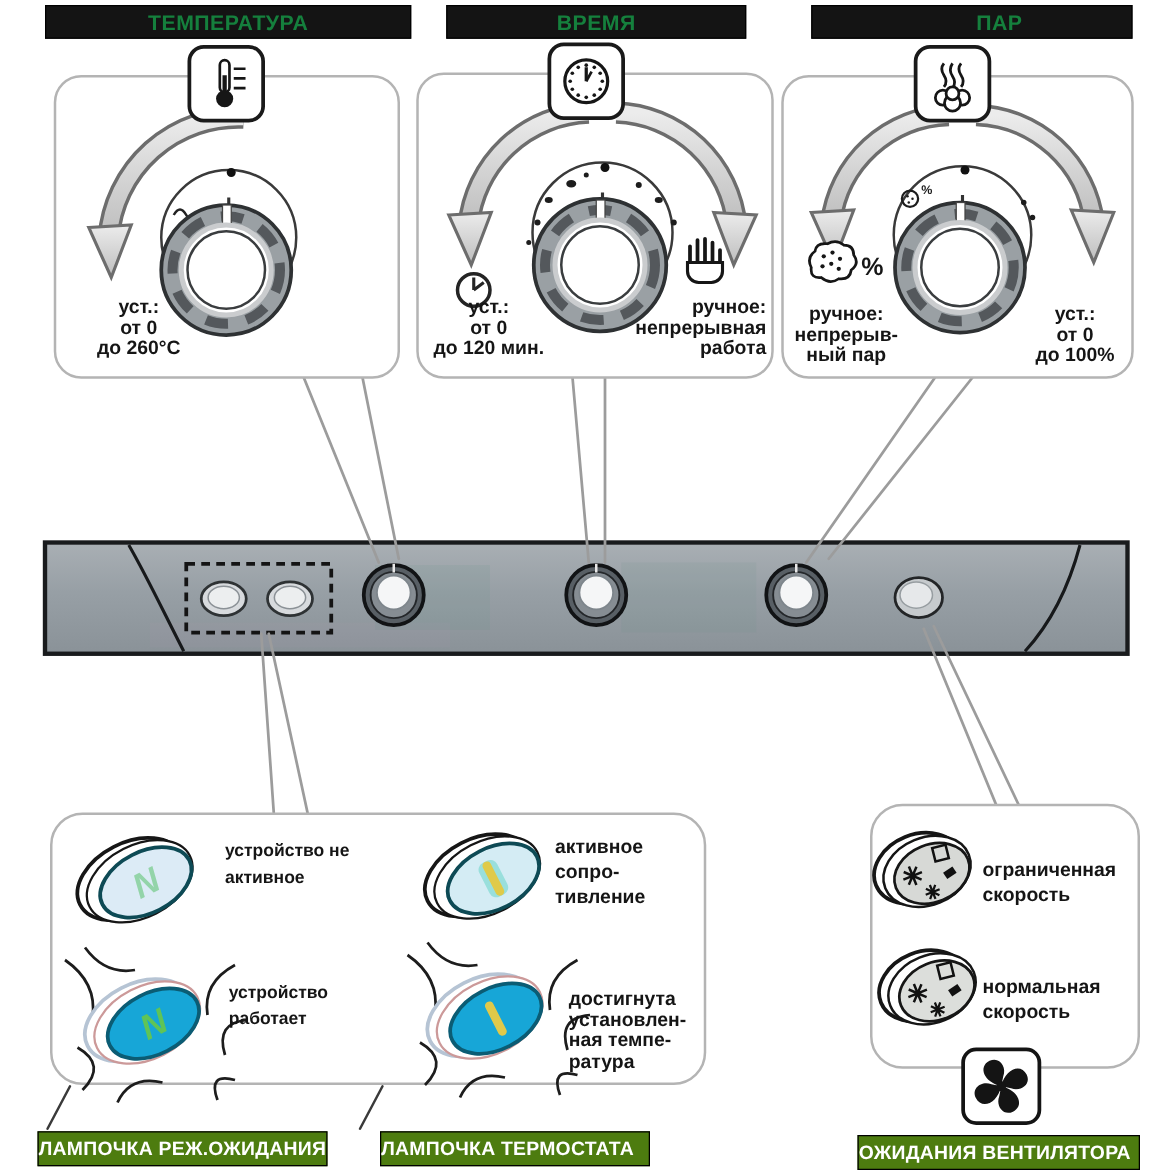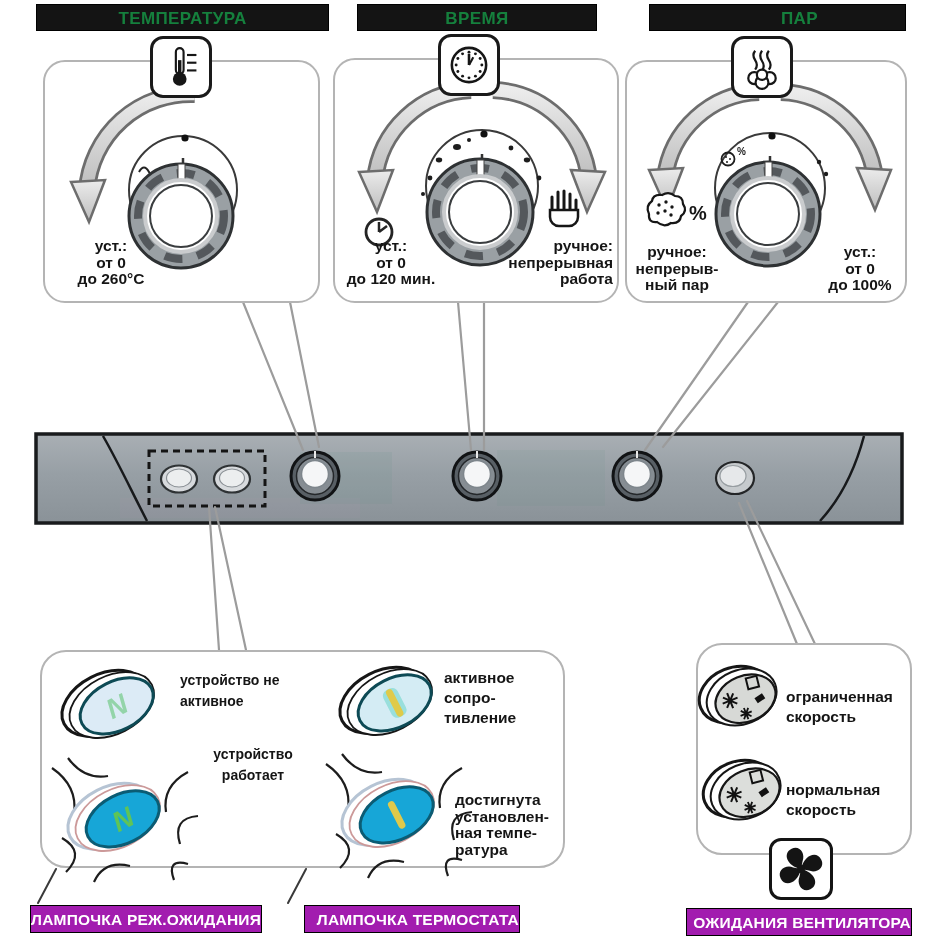--- a/index.html
+++ b/index.html
@@ -8,21 +8,21 @@
   .iconsq{position:absolute;width:62px;height:62px;background:#fff;border:3px solid #1a1a1a;border-radius:13px;z-index:3;display:flex;align-items:center;justify-content:center;box-sizing:border-box;}
   .box{position:absolute;background:#fff;border:2.5px solid #b4b4b4;border-radius:22px;z-index:2;box-sizing:border-box;}
   .box svg.kn{position:absolute;left:0;top:0;}
   .tb{position:absolute;font-weight:bold;z-index:4;}
   .tb div{white-space:nowrap;}
   .s15{font-size:15.5px;line-height:16.5px;}
   .lh20{font-size:15.5px;line-height:20px;}
   .lh21{font-size:14px;line-height:21px;}
   .c{text-align:center;}
   .r{text-align:right;}
-  .blabel{position:absolute;background:#a21caf;color:#fff;font-weight:bold;font-size:15.5px;height:28px;line-height:28px;text-align:right;z-index:5;letter-spacing:.2px;border:1px solid #000;box-sizing:border-box;}
+  .blabel{position:absolute;background:#4d7c0f;color:#fff;font-weight:bold;font-size:15.5px;height:28px;line-height:28px;text-align:left;z-index:5;letter-spacing:.2px;border:1px solid #000;box-sizing:border-box;}
   .overlay{position:absolute;left:0;top:0;z-index:1;}
   .lamp{position:absolute;z-index:3;}
   .fanicon{position:absolute;left:769px;top:838px;width:64px;height:62px;background:#fff;border:3px solid #141414;border-radius:12px;z-index:6;display:flex;align-items:center;justify-content:center;box-sizing:border-box;}
 </style>
 </head>
 <body>
 
 <svg class="overlay" width="941" height="941" viewBox="0 0 941 941">
   <defs>
     <linearGradient id="panelg" x1="0" y1="0" x2="0" y2="1">
@@ -307,21 +307,21 @@
       <path d="M56,130 Q66,108 92,114"></path>
     <path d="M150,112 Q128,106 136,128"></path>
   </g>
   <g transform="rotate(-27 82 66)">
     <ellipse cx="74" cy="60" rx="45" ry="29" fill="#fff" stroke="#b6c4d4" stroke-width="3"></ellipse>
     <ellipse cx="80" cy="65" rx="45" ry="29" fill="#fff" stroke="#c99" stroke-width="1.8"></ellipse>
     <ellipse cx="84" cy="68" rx="39" ry="24.5" fill="#17a6d7" stroke="#0b5c74" stroke-width="3"></ellipse>
     <text x="84" y="78" font-size="28" font-weight="bold" font-style="italic" fill="#5fc457" text-anchor="middle">N</text>
   </g>
 </svg>
-<div class="tb lh21" style="left:183px;top:744px;width:140px;text-align:center;">
+<div class="tb lh21" style="left:183px;top:783px;width:140px;">
   <div>устройство</div>
   <div>работает</div>
 </div>
 
 <svg class="lamp" style="left:330px;top:652px;" width="125" height="100" viewBox="0 0 125 100">
   <g transform="rotate(-27 62 50)">
     <ellipse cx="54" cy="44" rx="45" ry="29" fill="#fff" stroke="#161616" stroke-width="3"></ellipse>
     <ellipse cx="60" cy="49" rx="45" ry="29" fill="#fff" stroke="#161616" stroke-width="1.8"></ellipse>
     <ellipse cx="64" cy="52" rx="39" ry="24.5" fill="#d4ecf4" stroke="#0d4a55" stroke-width="3"></ellipse>
     <rect x="56" y="37" width="16" height="30" rx="6" fill="#68d6c8" opacity="0.55"></rect>

